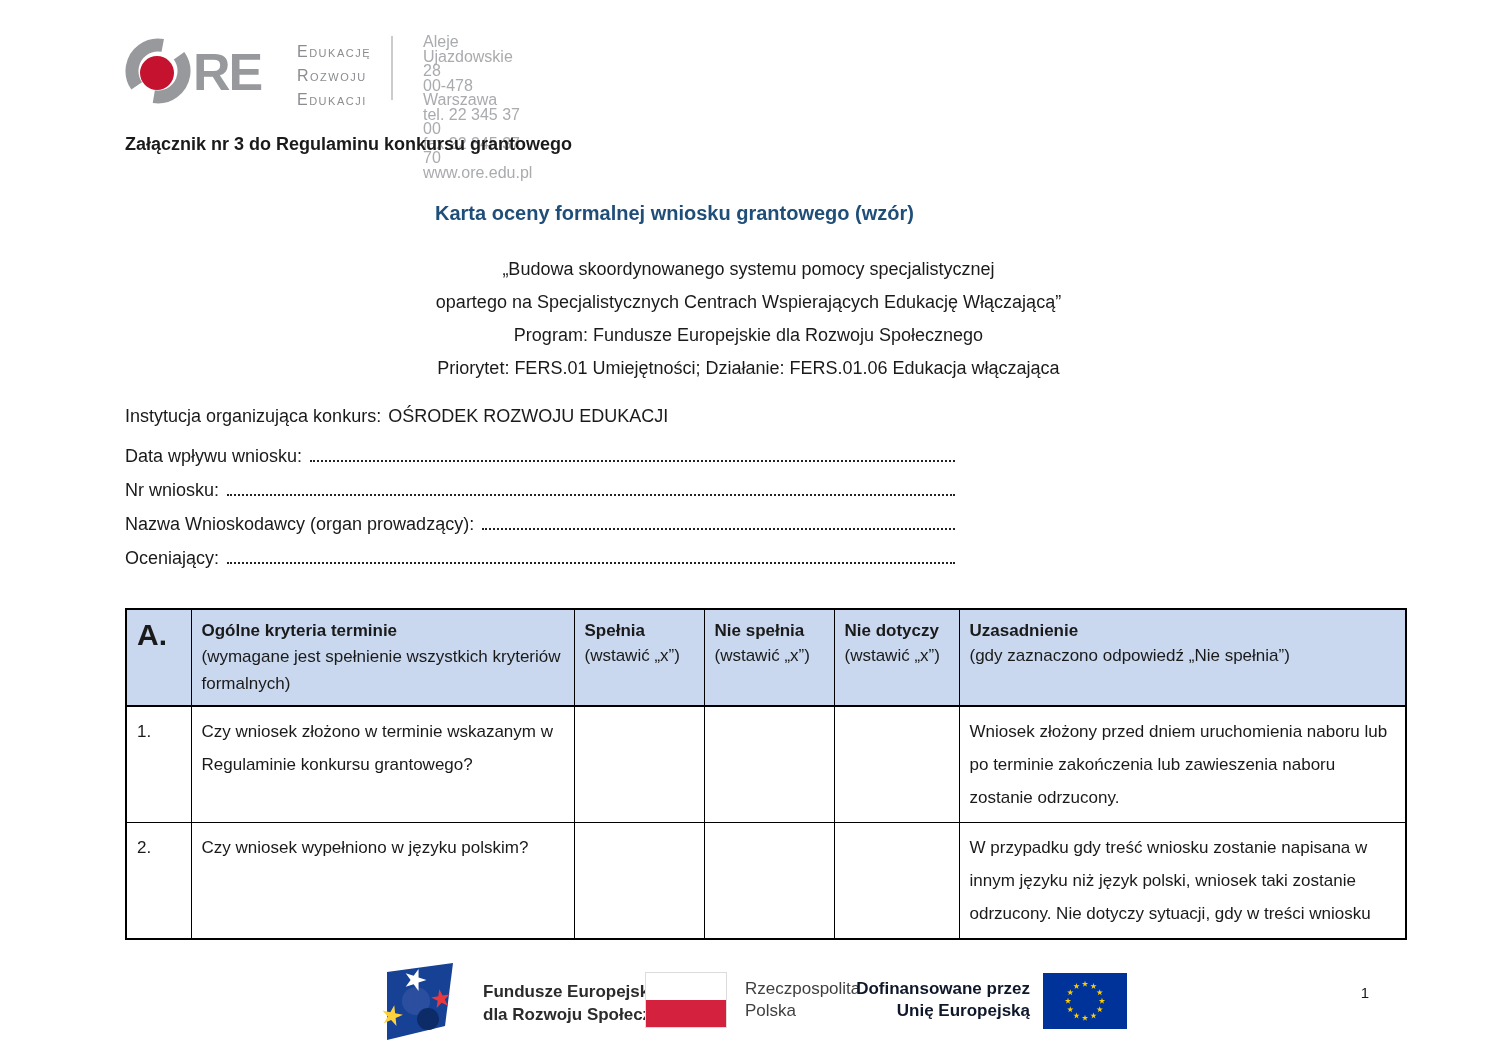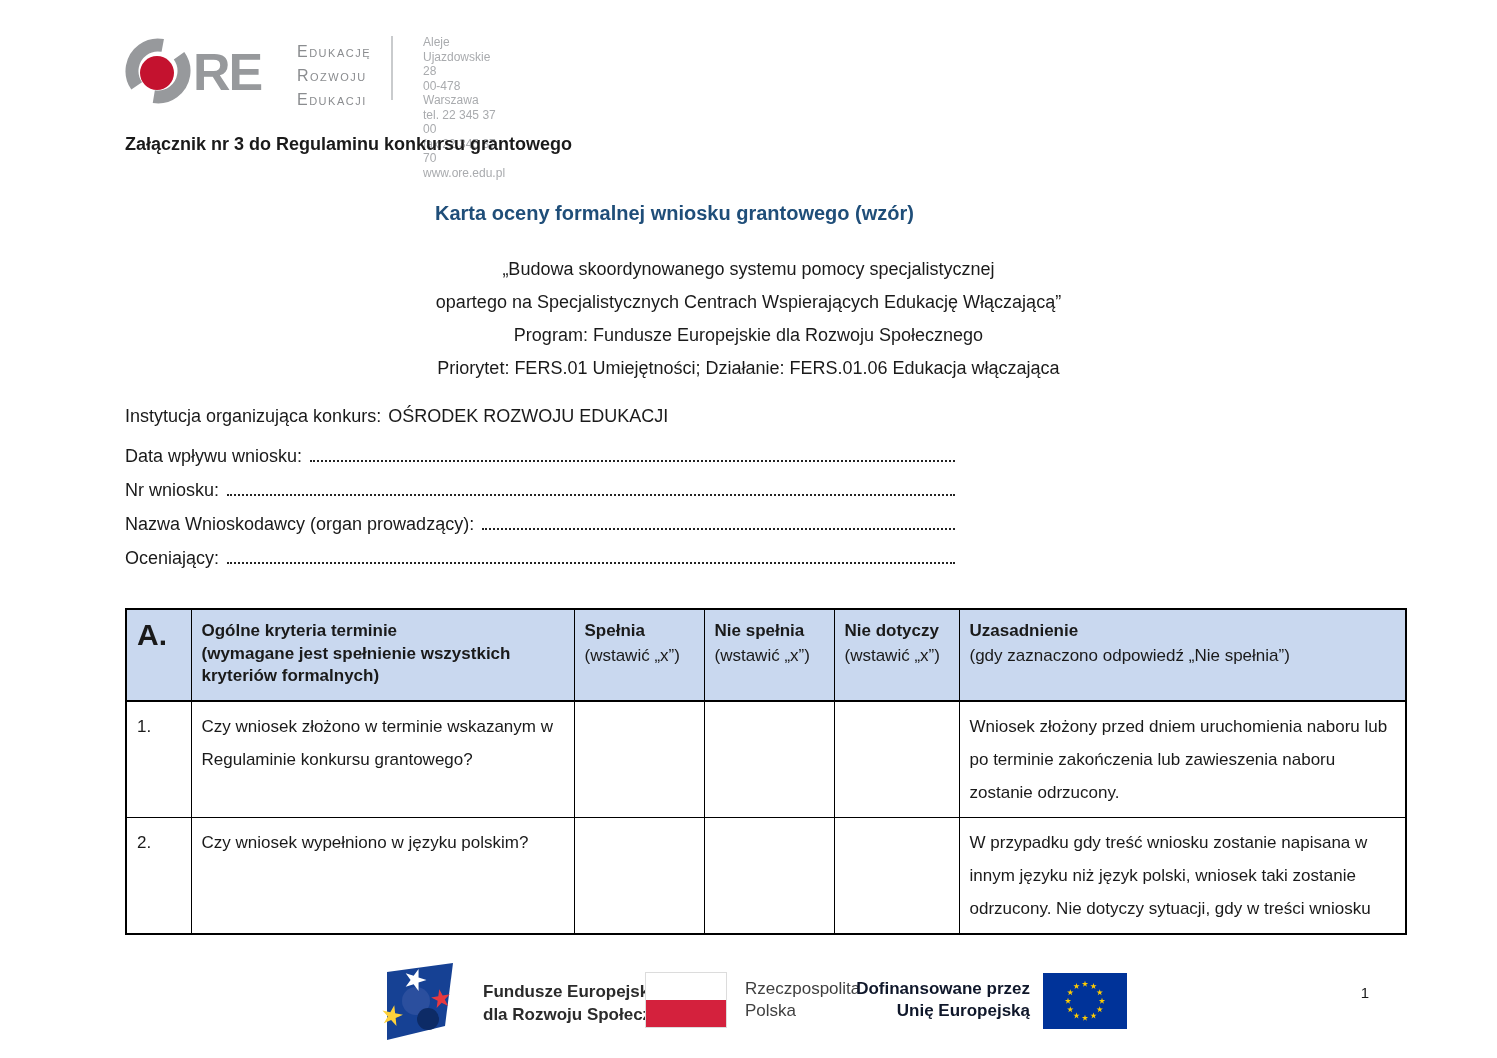--- a/index.html
+++ b/index.html
@@ -7,21 +7,21 @@
         font-family:"Liberation Sans",sans-serif;color:#1a1a1a;}
 
   
   .logo-block{position:absolute;left:125px;top:26px;height:84px;}
   .ore-icon{position:absolute;left:0;top:4px;}
   .ore-suffix{position:absolute;left:68px;top:14px;font-size:52px;font-weight:700;
               color:#97999C;letter-spacing:-2px;line-height:64px;}
   .org-lines{position:absolute;left:172px;top:14px;color:#8A8C8F;font-size:16px;
              line-height:24px;font-variant:small-caps;letter-spacing:1.5px;font-weight:500;}
   .logo-divider{position:absolute;left:266px;top:10px;width:2px;height:64px;background:#C9CBCD;}
-  .address-lines{position:absolute;left:298px;top:9px;color:#A9ABAE;font-size:12px;line-height:14.5px;}
+  .address-lines{position:absolute;left:298px;top:9px;color:#A9ABAE;font-size:16px;line-height:14.5px;}
 
   
   .attachment{position:absolute;left:125px;top:134px;font-size:18px;font-weight:700;}
   .doc-title{position:absolute;left:0;top:202px;width:1349px;text-align:center;
              font-size:20px;font-weight:700;color:#1F4E79;}
   .subtitles{position:absolute;left:0;top:253px;width:1497px;text-align:center;
              font-size:18px;line-height:33px;}
 
   
   .form-fields{position:absolute;left:125px;top:406px;width:830px;font-size:18px;}
@@ -35,21 +35,21 @@
   table.eval{border-collapse:collapse;table-layout:fixed;width:1280px;
              border:2px solid #000;font-size:17px;}
   table.eval th,table.eval td{border:1px solid #000;vertical-align:top;
              padding:8px 10px;text-align:left;overflow:hidden;}
   table.eval thead th{background:#C9D8EF;border-bottom:2px solid #000;}
   tr.hdr{height:92px;}
   tr.r1{height:102px;}
   tr.r2{height:98px;}
   .th-title{font-weight:700;line-height:25px;}
   .th-sub{font-weight:400;line-height:25px;}
-  .th-sub-bold{font-weight:700;line-height:22px;}
+  .th-sub-bold{font-weight:400;line-height:27px;}
   td.num{line-height:33px;}
   td.body-txt{line-height:33px;padding-top:6px;padding-bottom:6px;}
   th.section{font-size:30px;font-weight:700;vertical-align:middle;padding-left:12px;}
 
   
   .fe-group{position:absolute;left:375px;top:958px;}
   .fe-text{position:absolute;left:108px;top:22px;font-weight:700;font-size:17px;
            line-height:23px;color:#2b2b2b;white-space:nowrap;}
   .pl-flag{position:absolute;left:645px;top:972px;width:82px;height:56px;
            border:1px solid #DCDCDC;box-sizing:border-box;}

